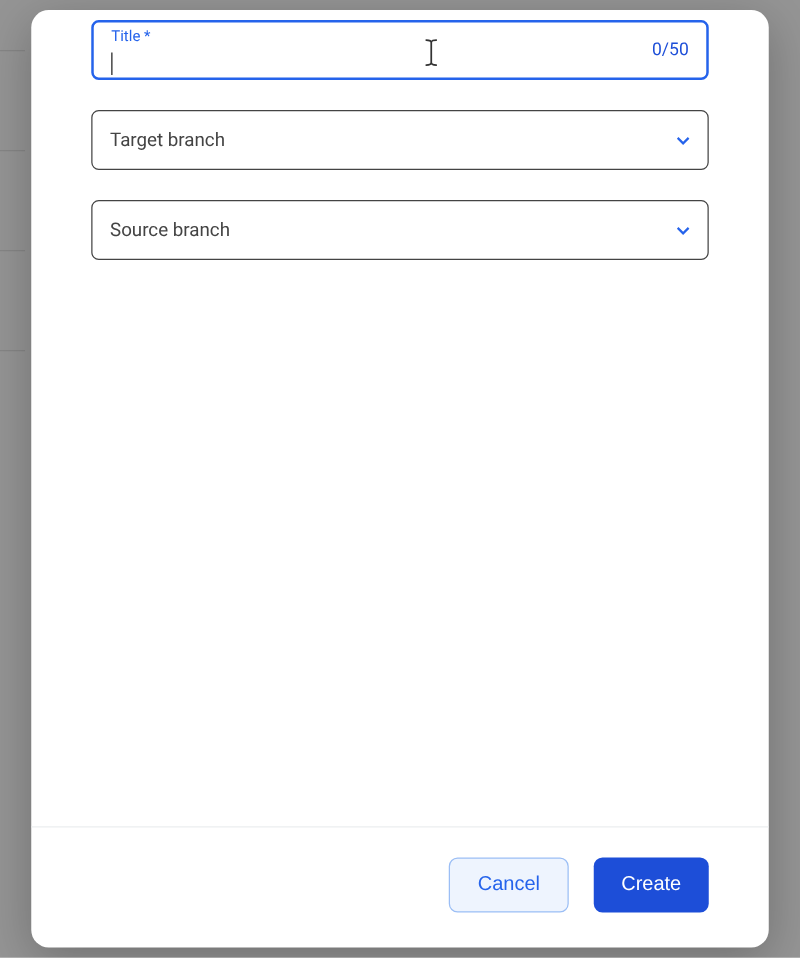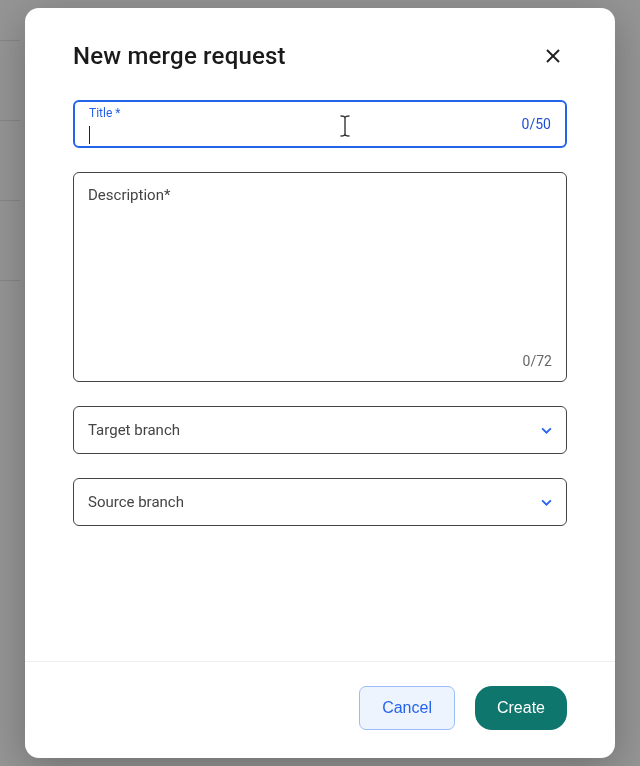--- a/index.html
+++ b/index.html
@@ -199,69 +199,53 @@
       padding: 12px 22px;
       cursor: pointer;
       border: none;
     }
     .btn-cancel {
       background: #eef4fe;
       color: #2563eb;
       border: 1px solid #9bbef5;
     }
     .btn-create {
-      background: #0f766e;
+      background: #1d4ed8;
       color: #fff;
-      border-radius: 17px;
     }
   </style>
 </head>
 <body>
 
 <div class="backdrop">
   <div class="backdrop-lines">
     <div class="backdrop-line" style="top:40px"></div>
     <div class="backdrop-line" style="top:120px"></div>
     <div class="backdrop-line" style="top:200px"></div>
     <div class="backdrop-line" style="top:280px"></div>
   </div>
 </div>
 <div class="overlay"></div>
 
 <div class="modal">
-  <div class="modal-header">
-    <h1 class="modal-title">New merge request</h1>
-    <button class="close-btn">
-      <svg viewBox="0 0 16 16">
-        <line x1="2" y1="2" x2="14" y2="14"></line>
-        <line x1="14" y1="2" x2="2" y2="14"></line>
-      </svg>
-    </button>
-  </div>
 
   <div class="modal-body">
 
     <div class="field-wrap">
       <div class="title-field">
         <span class="float-label">Title *</span>
         <span class="caret"></span>
         <input class="title-input" type="text" value="" style="">
         <span class="title-counter">0/50</span>
         <svg class="text-cursor-icon" viewBox="0 0 10 22">
           <path d="M1 1 C3 1 5 1.5 5 3 C5 1.5 7 1 9 1 M5 3 L5 19 M1 21 C3 21 5 20.5 5 19 C5 20.5 7 21 9 21" stroke="#333" stroke-width="1.4" fill="none" stroke-linecap="round"></path>
         </svg>
       </div>
     </div>
 
-    <div class="field-wrap">
-      <div class="desc-field">
-        <span class="desc-placeholder">Description*</span>
-        <span class="desc-counter">0/72</span>
-      </div>
-    </div>
 
     <div class="field-wrap">
       <div class="select-field">
         <span class="select-label">Target branch</span>
         <span class="chevron">
           <svg viewBox="0 0 12 8">
               <polyline points="1,1.5 6,6.5 11,1.5"></polyline>
             </svg>
         </span>
       </div>

